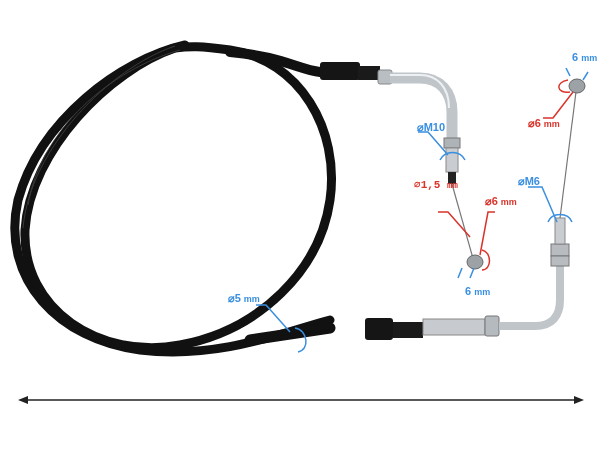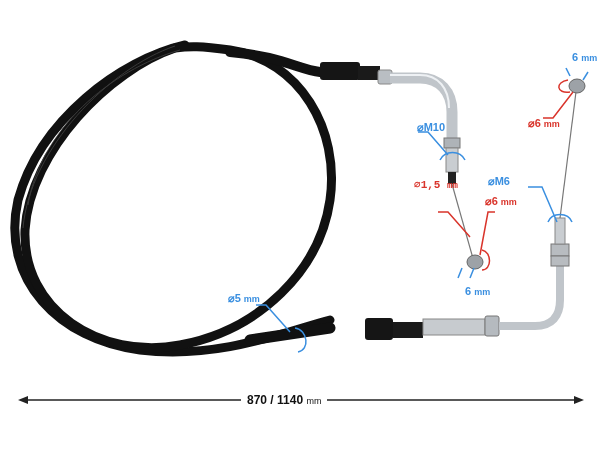--- a/index.html
+++ b/index.html
@@ -70,21 +70,21 @@
       <path d="M568,80 C555,82 556,94 570,92"></path>
       <path d="M438,212 L448,212 L470,237"></path>
       <path d="M495,212 L488,212 L480,255"></path>
       <path d="M482,250 C492,252 492,270 482,270"></path>
     </g>
   </svg>
 
   <div class="lbl blue big" style="left:403px;top:122px;margin-left:14px;">
     <span>⌀</span><span>M10</span>
   </div>
-  <div class="lbl blue big" style="left:488px;top:176px;">
+  <div class="lbl blue big" style="left:518px;top:176px;">
     <span>⌀</span><span>M6</span>
   </div>
   <div class="lbl blue big" style="left:228px;top:293px;">
     <span>⌀</span><span>5</span> <span class="unit">mm</span>
   </div>
   <div class="lbl red big" style="left:414px;top:180px;font-family:Liberation Mono, monospace;">
     <span>⌀</span><span>1,5</span> <span class="unit">mm</span>
   </div>
   <div class="lbl red big" style="left:485px;top:196px;">
     <span>⌀</span><span>6</span> <span class="unit">mm</span>
@@ -97,16 +97,13 @@
   </div>
   <div class="lbl blue big" style="left:572px;top:52px;">
     <span>6</span> <span class="unit">mm</span>
   </div>
 
   <svg width="600" height="450">
     <line x1="24" y1="400" x2="578" y2="400" stroke="#222" stroke-width="1.5"></line>
     <polygon points="18,400 28,396 28,404" fill="#222"></polygon>
     <polygon points="584,400 574,396 574,404" fill="#222"></polygon>
   </svg>
-  <div class="dim" style="left:241px;top:393px;">
-    <span>870 / 1140</span> <span class="u">mm</span>
-  </div>
 </div>
 
 </body></html>

